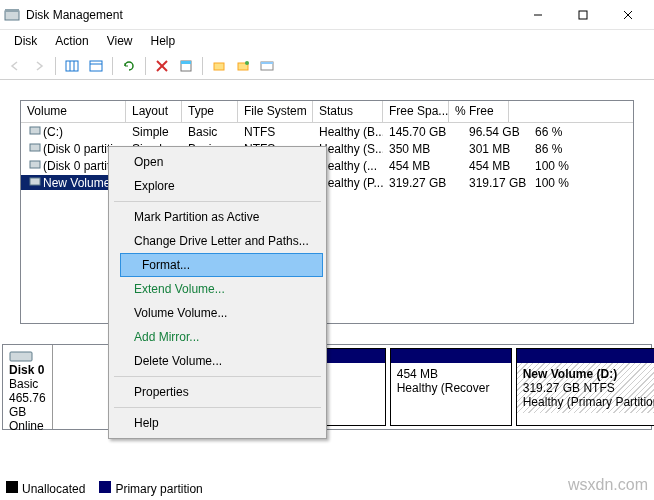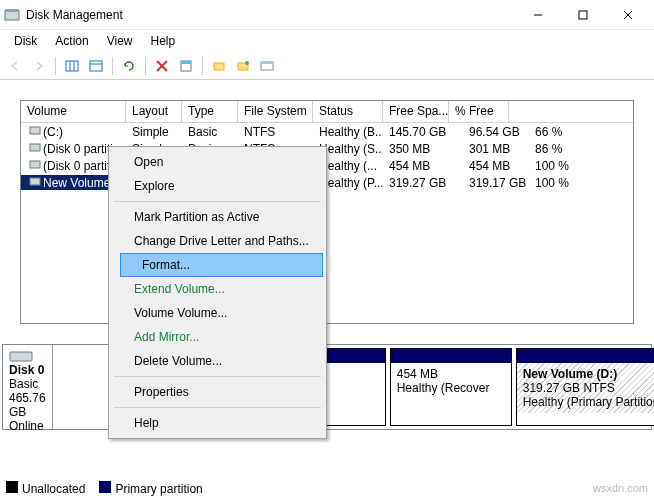--- a/index.html
+++ b/index.html
@@ -33,21 +33,21 @@
   .part .phdr { height:14px; background:#00006b; }
   .part .pbody { padding:4px 6px; overflow:hidden; white-space:nowrap; }
   .part.hatch .pbody { background: repeating-linear-gradient(135deg,#fff,#fff 3px,#cfcfcf 3px,#cfcfcf 4px); }
   .legend { position:absolute; bottom:4px; left:6px; display:flex; gap:14px; align-items:center; font-size:12px;margin-top:18px; }
   .sw { width:12px; height:12px; display:inline-block; margin-right:4px; }
   .ctxmenu { position:absolute; top:146px; left:108px; width:219px; background:#f0f0f0; border:1px solid #a0a0a0; box-shadow:2px 2px 3px rgba(0,0,0,.3); padding:3px; z-index:10; }
   .mi { padding:5px 22px; white-space:nowrap; }
   .mi.disabled { color:#15803d; }
   .mi.hover { background:#91c9f7; border:1px solid #2e90e0; padding:4px 21px;margin-left:8px; }
   .msep { height:1px; background:#d0d0d0; margin:3px 2px; }
-  .watermark { position:absolute; right:6px; bottom:6px; color:#b8b8b8; font-size:11px; }
+  .watermark { position:absolute; right:6px; bottom:6px; color:#b8b8b8; font-size:16px; }
 </style>
 </head>
 <body>
 
 <div class="titlebar">
   <span class="icon">
     <svg viewBox="0 0 16 16">
         <rect x="1" y="4" width="14" height="9" fill="#cfd8dc" stroke="#607d8b"></rect>
         <rect x="1" y="2" width="14" height="3" fill="#90a4ae"></rect>
       </svg>

